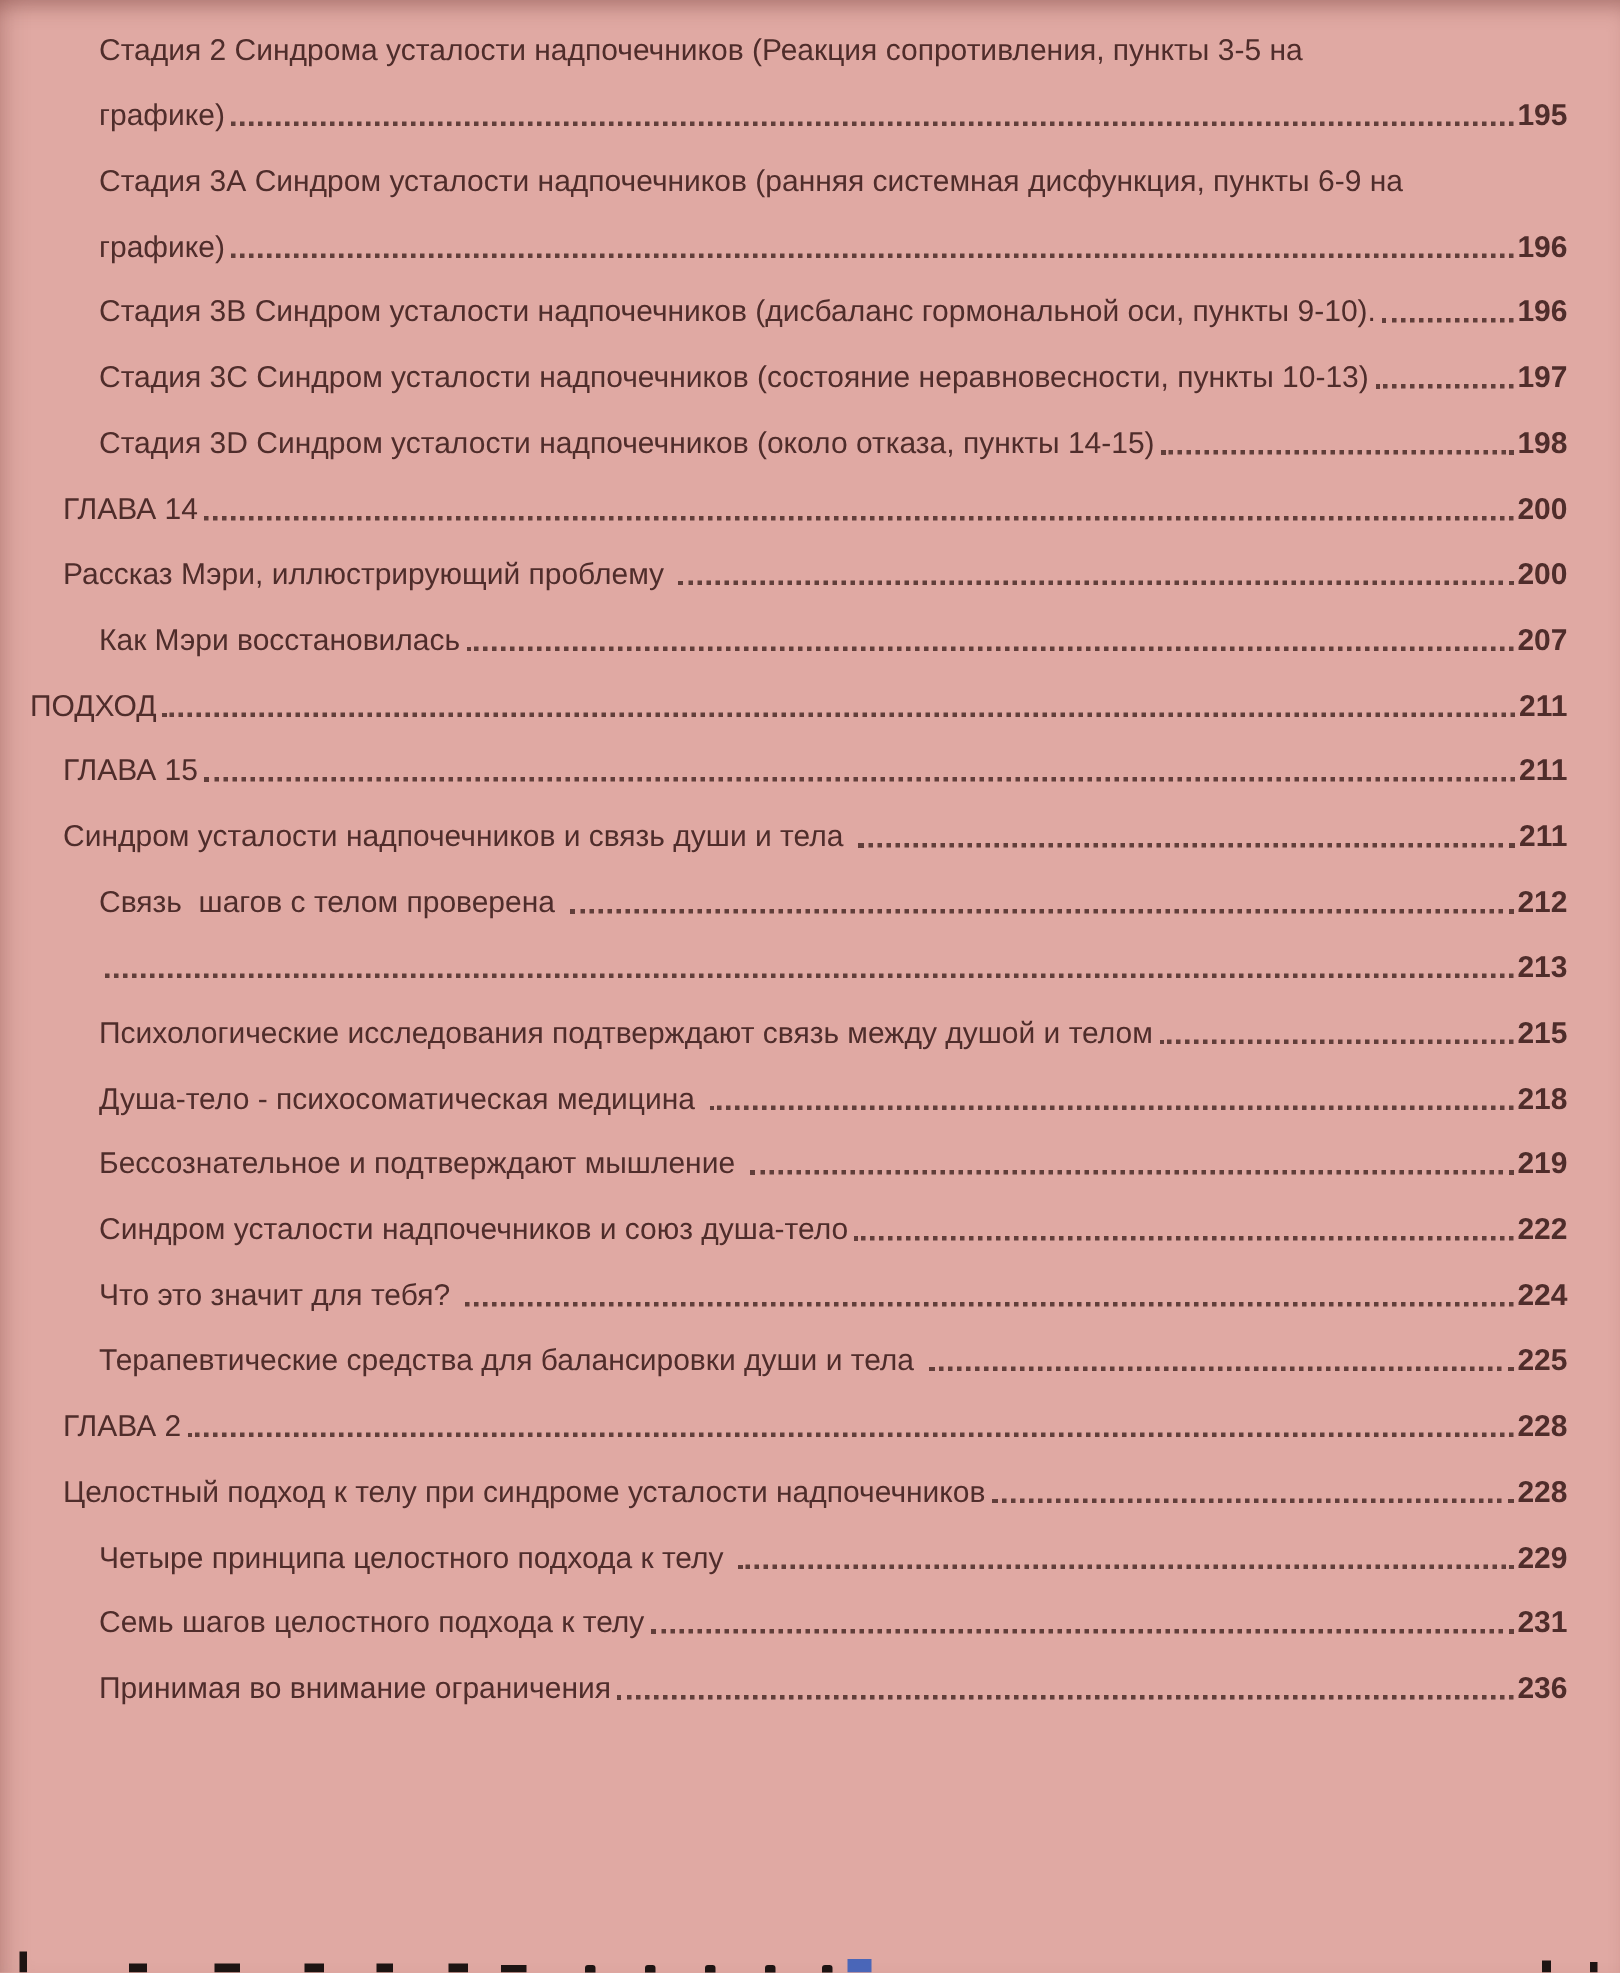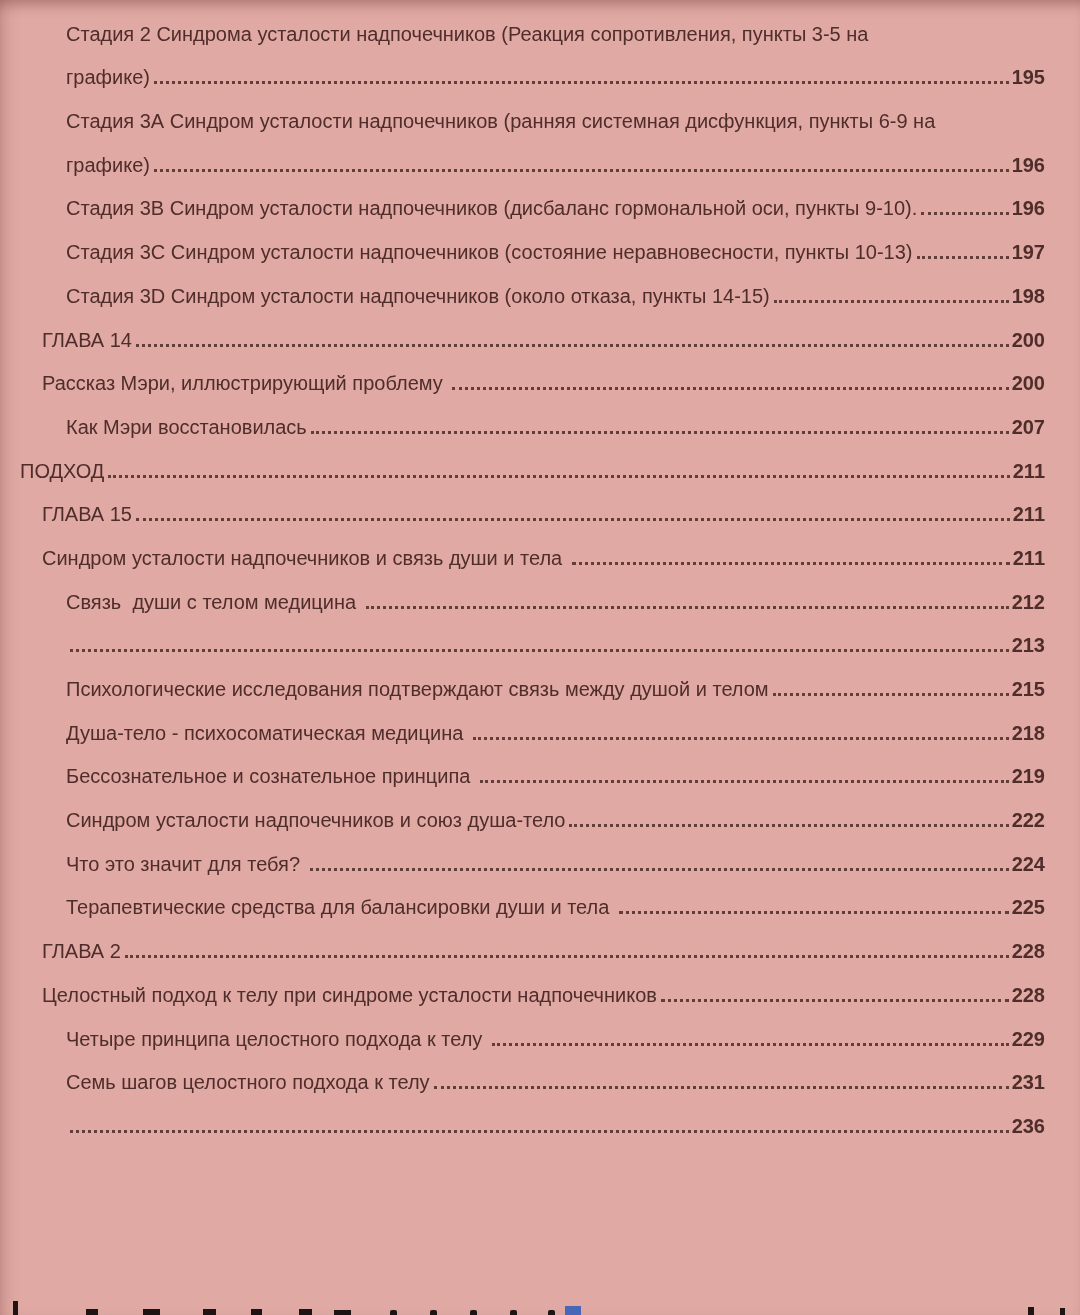--- a/index.html
+++ b/index.html
@@ -104,40 +104,40 @@
         <span class="title">ГЛАВА 15</span>
         <span class="leader"></span>
         <span class="page-num">211</span>
       </div>
       <div class="row indent-1">
         <span class="title">Синдром усталости надпочечников и связь души и тела </span>
         <span class="leader"></span>
         <span class="page-num">211</span>
       </div>
       <div class="row indent-2">
-        <span class="title">Связь  души с телом медицина </span>
+        <span class="title">Связь  шагов с телом проверена </span>
         <span class="leader"></span>
         <span class="page-num">212</span>
       </div>
       <div class="row indent-2">
         <span class="leader"></span>
         <span class="page-num">213</span>
       </div>
       <div class="row indent-2">
         <span class="title">Психологические исследования подтверждают связь между душой и телом</span>
         <span class="leader"></span>
         <span class="page-num">215</span>
       </div>
       <div class="row indent-2">
         <span class="title">Душа-тело - психосоматическая медицина </span>
         <span class="leader"></span>
         <span class="page-num">218</span>
       </div>
       <div class="row indent-2">
-        <span class="title">Бессознательное и сознательное принципа </span>
+        <span class="title">Бессознательное и подтверждают мышление </span>
         <span class="leader"></span>
         <span class="page-num">219</span>
       </div>
       <div class="row indent-2">
         <span class="title">Синдром усталости надпочечников и союз душа-тело</span>
         <span class="leader"></span>
         <span class="page-num">222</span>
       </div>
       <div class="row indent-2">
         <span class="title">Что это значит для тебя? </span>
@@ -163,20 +163,21 @@
         <span class="title">Четыре принципа целостного подхода к телу </span>
         <span class="leader"></span>
         <span class="page-num">229</span>
       </div>
       <div class="row indent-2">
         <span class="title">Семь шагов целостного подхода к телу</span>
         <span class="leader"></span>
         <span class="page-num">231</span>
       </div>
       <div class="row indent-2">
+        <span class="title">Принимая во внимание ограничения</span>
         <span class="leader"></span>
         <span class="page-num">236</span>
       </div>
     </div>
 
   <div class="cutoff">
     <div class="mark" style="left:13px;bottom:0;width:5px;height:14px;"></div>
     <div class="mark" style="left:86px;bottom:0;width:12px;height:6px;"></div>
     <div class="mark" style="left:143px;bottom:0;width:17px;height:6px;"></div>
     <div class="mark" style="left:203px;bottom:0;width:13px;height:6px;"></div>

